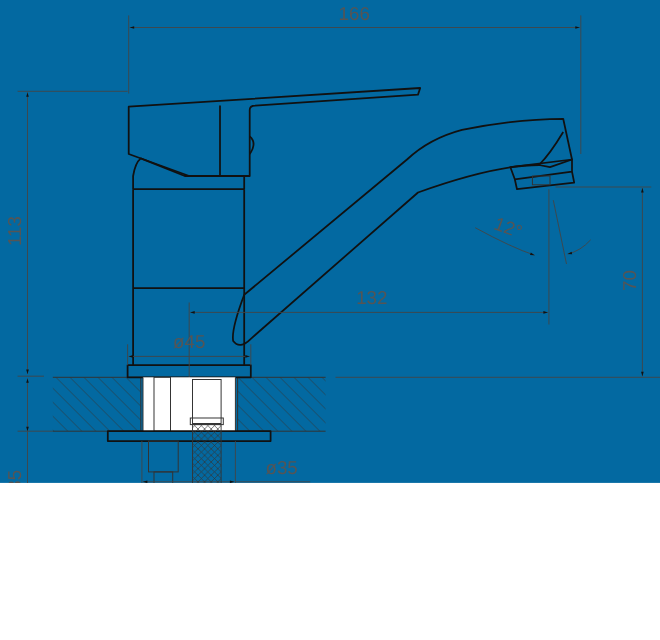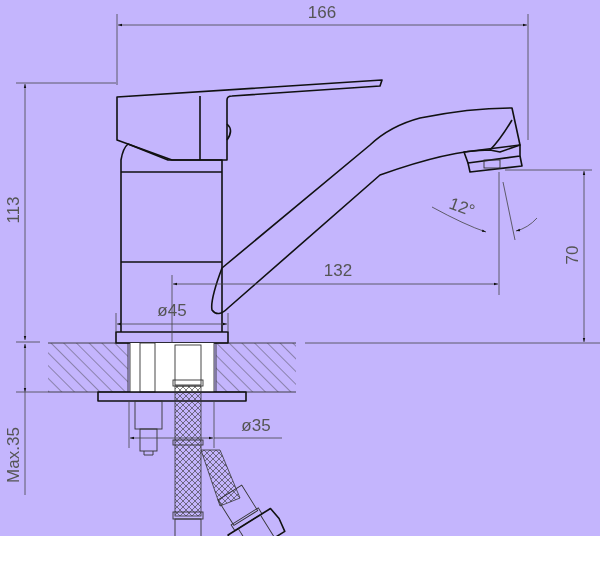--- a/index.html
+++ b/index.html
@@ -1,16 +1,16 @@
 <!DOCTYPE html>
 <html><head>
 <meta charset="utf-8">
 <style>
   html, body { margin: 0; padding: 0; background: #ffffff; }
-  #canvas { position: relative; width: 600px; height: 536px; overflow: hidden; background: #c4b5fd; }
+  #canvas { position: relative; width: 600px; height: 439px; overflow: hidden; background: #0369a1; }
   svg { position: absolute; left: 0; top: 0; }
   .dimtext { font-family: "Liberation Sans", "DejaVu Sans", sans-serif; font-size: 17px; fill: #555; font-weight: 300; }
   .outline { fill: none; stroke: #111; stroke-width: 1.6; stroke-linejoin: round; }
   .thin { fill: none; stroke: #333; stroke-width: 0.9; }
   .dim { fill: none; stroke: #444; stroke-width: 0.8; }
   .hatch { stroke: #333; stroke-width: 0.8; }
 </style>
 </head>
 <body>
 

